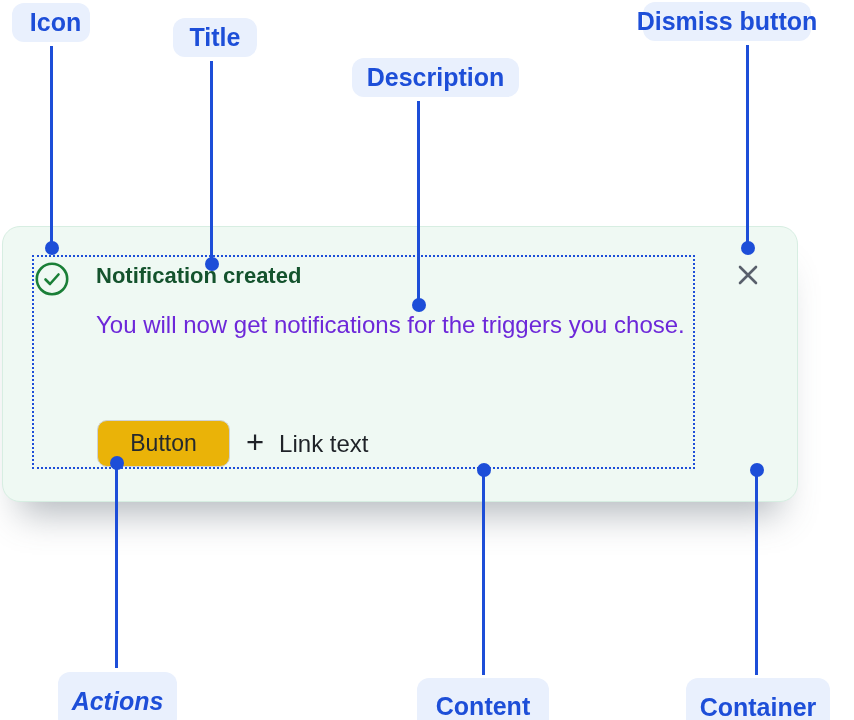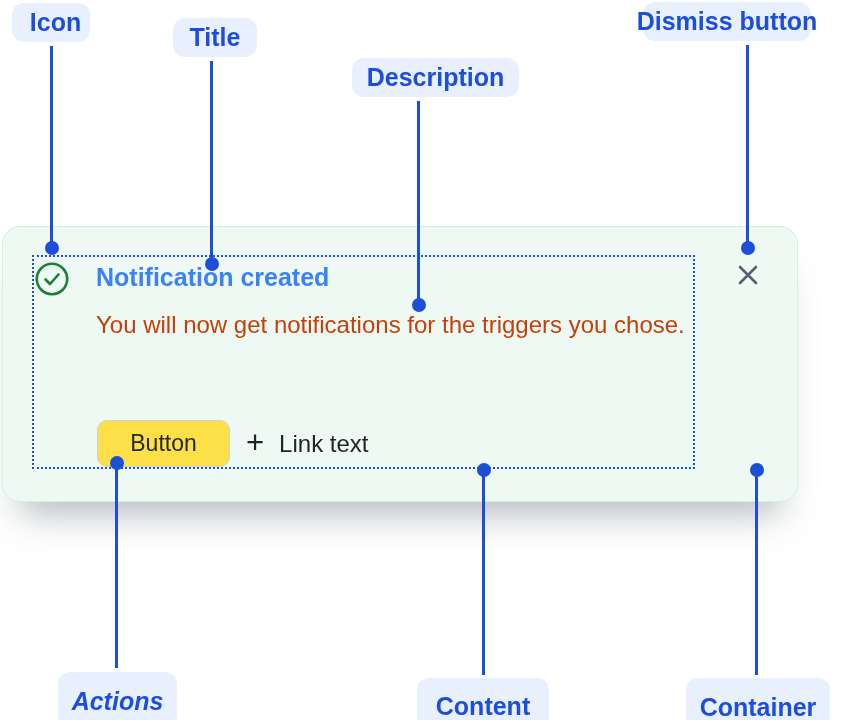--- a/index.html
+++ b/index.html
@@ -100,44 +100,44 @@
     top: 262px;
     width: 34px;
     height: 34px;
     z-index: 2;
   }
 
   .banner-title {
     position: absolute;
     left: 96px;
     top: 263px;
-    font-size: 25px;
+    font-size: 22px;
     font-weight: 700;
-    color: #3b82f6;
+    color: #14532d;
     z-index: 2;
   }
 
   .banner-description {
     position: absolute;
     left: 96px;
     top: 306px;
     width: 600px;
     font-size: 24px;
     line-height: 38px;
-    color: #c2410c;
+    color: #6d28d9;
     z-index: 2;
   }
 
   .action-button {
     position: absolute;
     left: 97px;
     top: 420px;
     width: 133px;
     height: 47px;
-    background: #fde047;
+    background: #eab308;
     border: 1.5px solid #CDD1D6;
     border-radius: 10px;
     display: flex;
     align-items: center;
     justify-content: center;
     font-family: "Liberation Sans", sans-serif;
     font-size: 23px;
     color: #24292F;
     z-index: 2;
     cursor: pointer;

